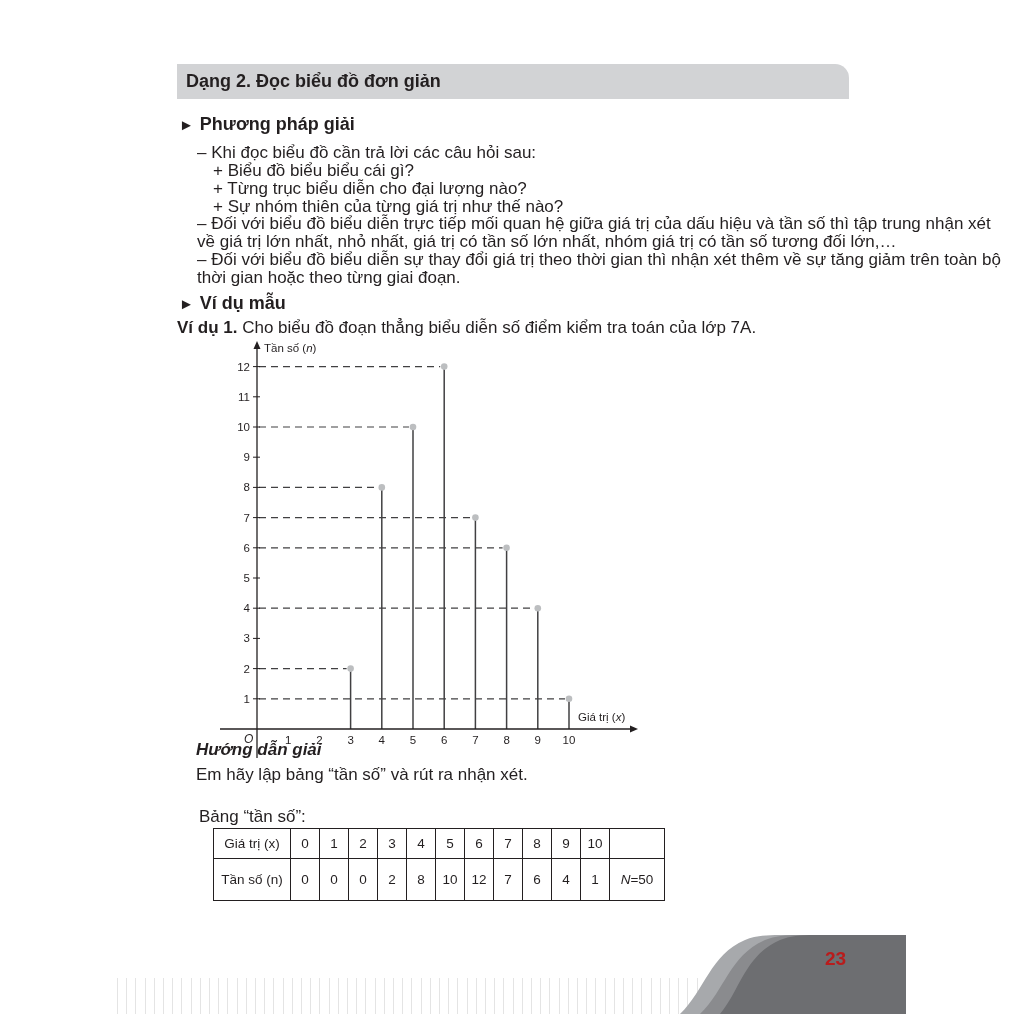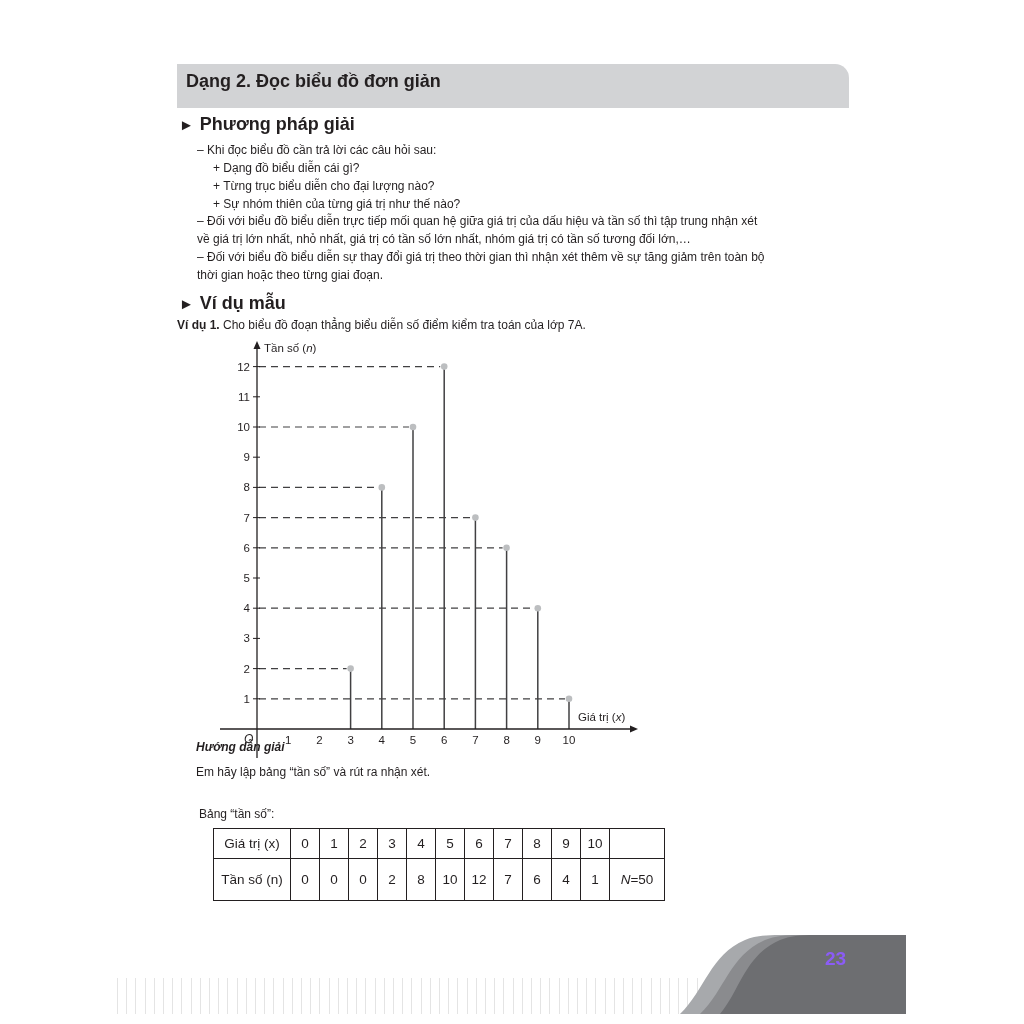--- a/index.html
+++ b/index.html
@@ -1,64 +1,64 @@
 <!DOCTYPE html>
 <html><head>
 <meta charset="utf-8">
 <style>
   html, body { margin: 0; padding: 0; }
   body {
     width: 1024px; height: 1024px; background: #ffffff; position: relative; overflow: hidden;
     font-family: "Liberation Sans", sans-serif; color: #231f20;
   }
   .section-header {
-    position: absolute; left: 177px; top: 64px; width: 672px; height: 44px;
+    position: absolute; left: 177px; top: 64px; width: 672px; height: 35px;
     background: #d2d3d5; border-top-right-radius: 14px;
   }
   .section-header span {
     position: absolute; left: 9px; top: 7px; font-size: 18px; font-weight: bold; color: #231f20;
   }
   .heading {
     position: absolute; left: 179px; font-size: 18px; font-weight: bold; color: #231f20;
   }
   .heading .tri { font-size: 15px; margin-right: 6px; }
   .line {
-    position: absolute; font-size: 12px; color: #231f20; white-space: nowrap;
+    position: absolute; font-size: 17px; color: #231f20; white-space: nowrap;
   }
   .chart-svg { position: absolute; left: 0; top: 0; }
   table.freq {
     position: absolute; left: 213px; top: 828px; border-collapse: collapse;
     font-size: 13.5px;
   }
   table.freq td {
     border: 1.3px solid #231f20; text-align: center; padding: 0; height: 29px;
   }
   table.freq tr.r2 td { height: 41px; }
   .footer-strip {
     position: absolute; left: 117px; top: 978px; width: 590px; height: 36px;
     background-image: repeating-linear-gradient(to right, #e4e4e4 0, #e4e4e4 1px, transparent 1px, transparent 9.2px);
   }
   .page-tab { position: absolute; left: 660px; top: 930px; }
   .page-num {
-    position: absolute; left: 825px; top: 948px; font-size: 19px; font-weight: bold; color: #8b5cf6;
+    position: absolute; left: 825px; top: 948px; font-size: 19px; font-weight: bold; color: #b91c1c;
   }
 </style>
 </head>
 <body>
 
 <div class="section-header">
   <span>Dạng 2. Đọc biểu đồ đơn giản</span>
 </div>
 
 <div class="heading" style="top:114px;text-align:right;">
   <span class="tri">►</span><span>Phương pháp giải</span>
 </div>
 
 <div class="line" style="left:197px; top:143px;">– Khi đọc biểu đồ cần trả lời các câu hỏi sau:</div>
-<div class="line" style="left:213px; top:161px;">+ Dạng đồ biểu diễn cái gì?</div>
+<div class="line" style="left:213px; top:161px;">+ Biểu đồ biểu biểu cái gì?</div>
 <div class="line" style="left:213px; top:179px;">+ Từng trục biểu diễn cho đại lượng nào?</div>
 <div class="line" style="left:213px; top:197px;">+ Sự nhóm thiên của từng giá trị như thế nào?</div>
 <div class="line" style="left:197px; top:214px;">– Đối với biểu đồ biểu diễn trực tiếp mối quan hệ giữa giá trị của dấu hiệu và tần số thì tập trung nhận xét</div>
 <div class="line" style="left:197px; top:232px;">về giá trị lớn nhất, nhỏ nhất, giá trị có tần số lớn nhất, nhóm giá trị có tần số tương đối lớn,…</div>
 <div class="line" style="left:197px; top:250px;">– Đối với biểu đồ biểu diễn sự thay đổi giá trị theo thời gian thì nhận xét thêm về sự tăng giảm trên toàn bộ</div>
 <div class="line" style="left:197px; top:268px;">thời gian hoặc theo từng giai đoạn.</div>
 
 <div class="heading" style="top:293px;">
   <span class="tri">►</span><span>Ví dụ mẫu</span>
 </div>

